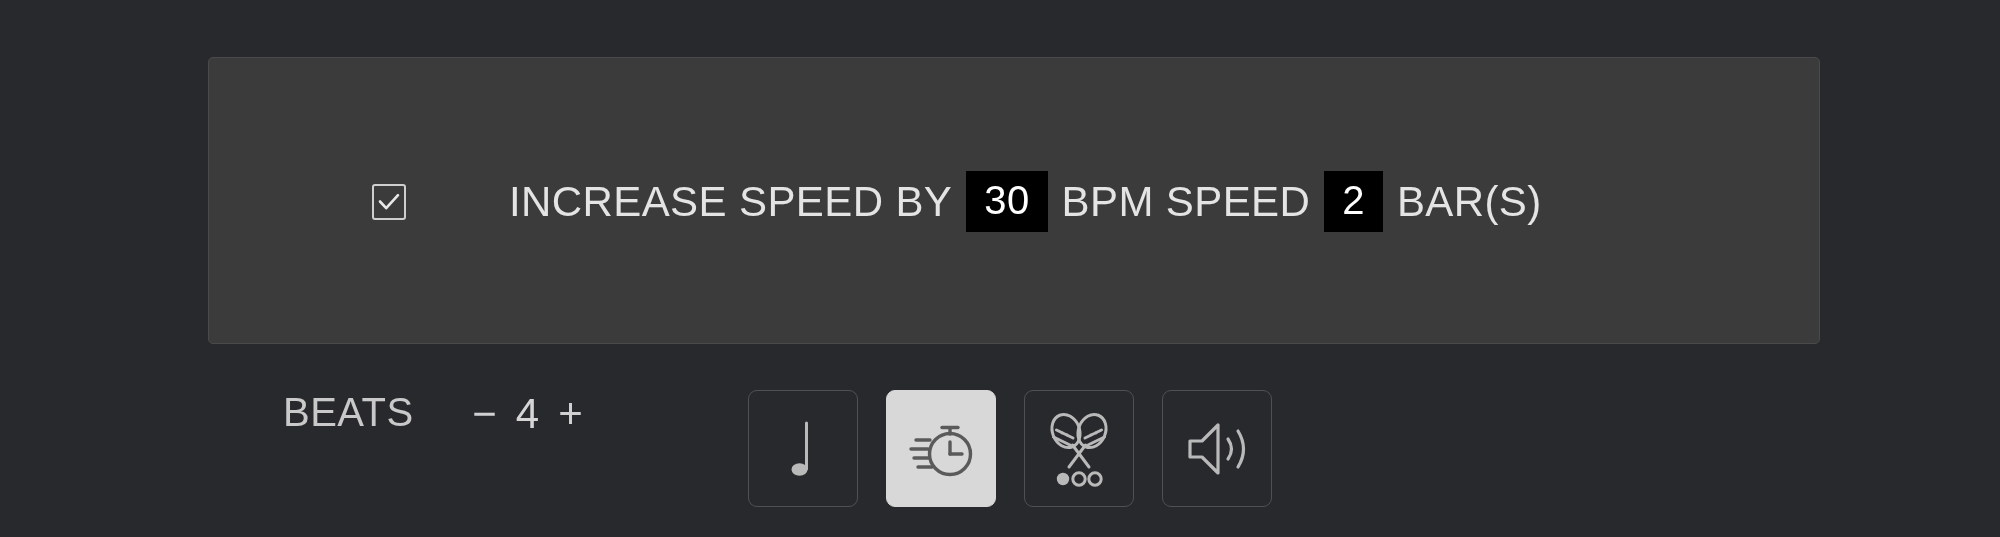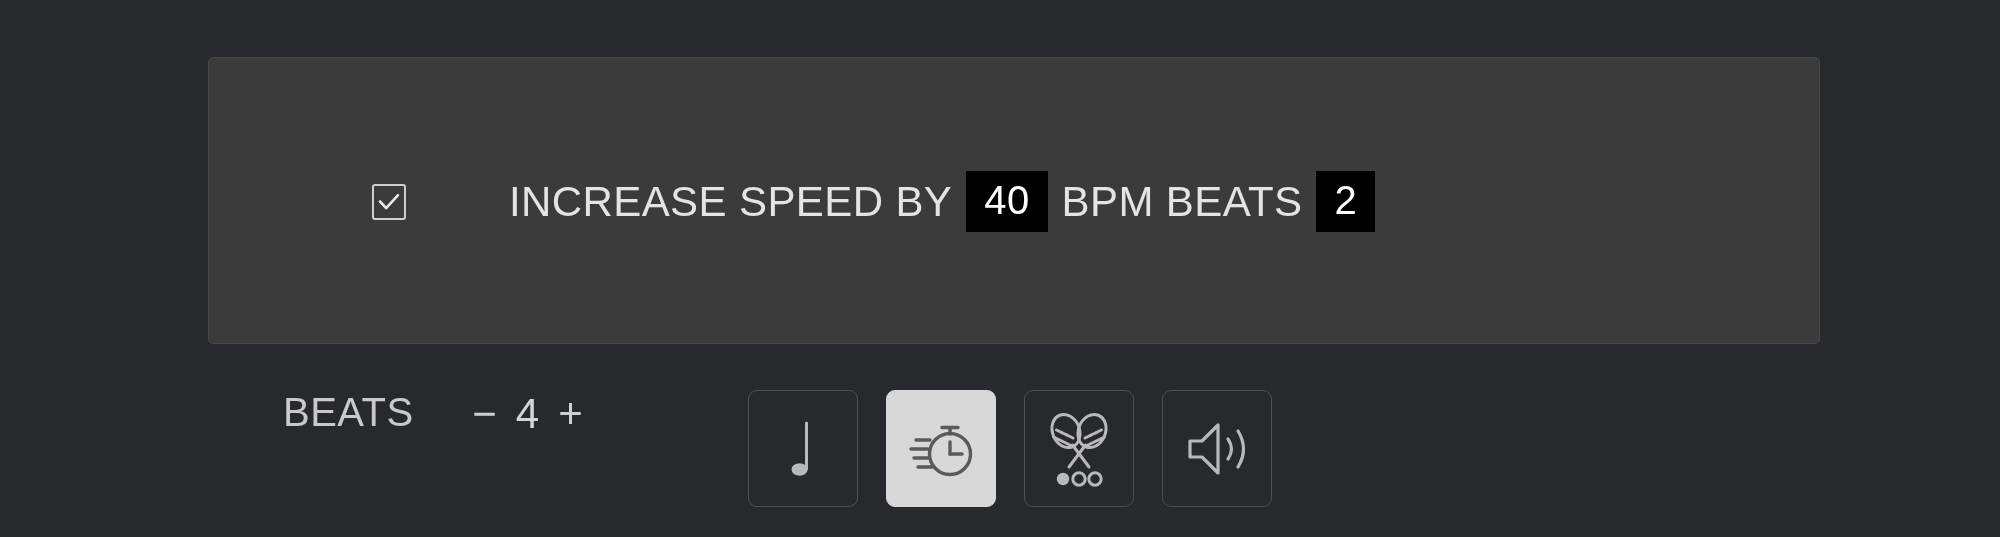--- a/index.html
+++ b/index.html
@@ -137,23 +137,24 @@
     <div class="trainer-row">
 
       <div class="checkbox">
         <svg width="22" height="18" viewBox="0 0 22 18">
           <path d="M2 8.5 L8.2 15.2 L20 2.2" fill="none" stroke="#e8e8e8" stroke-width="2.6" stroke-linecap="round" stroke-linejoin="round"></path>
         </svg>
       </div>
 
       <div class="trainer-text">
         <span class="seg">INCREASE SPEED BY</span>
-        <span class="value-badge wide">40</span>
-        <span class="seg">BPM BEATS</span>
+        <span class="value-badge wide">30</span>
+        <span class="seg">BPM SPEED</span>
         <span class="value-badge">2</span>
+        <span class="seg">BAR(S)</span>
       </div>
 
     </div>
   </div>
 
   <div class="bottom-bar">
 
     <div class="beats-group">
       <span class="beats-label">BEATS</span>
       <span class="step-btn">−</span>

